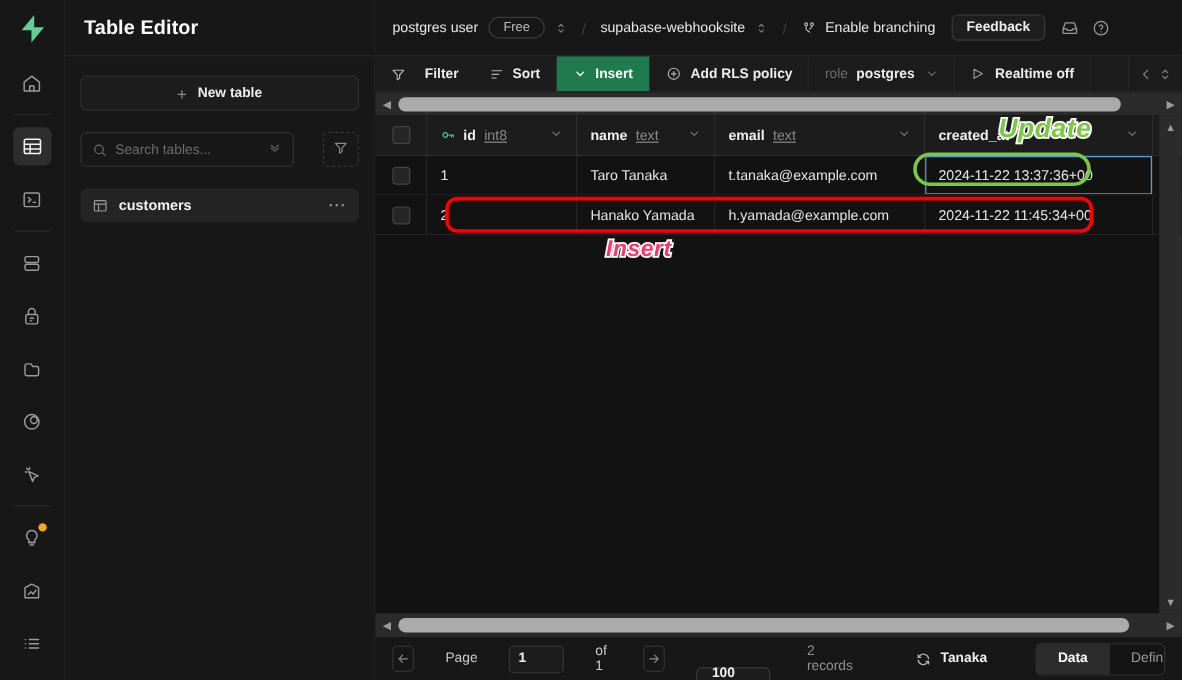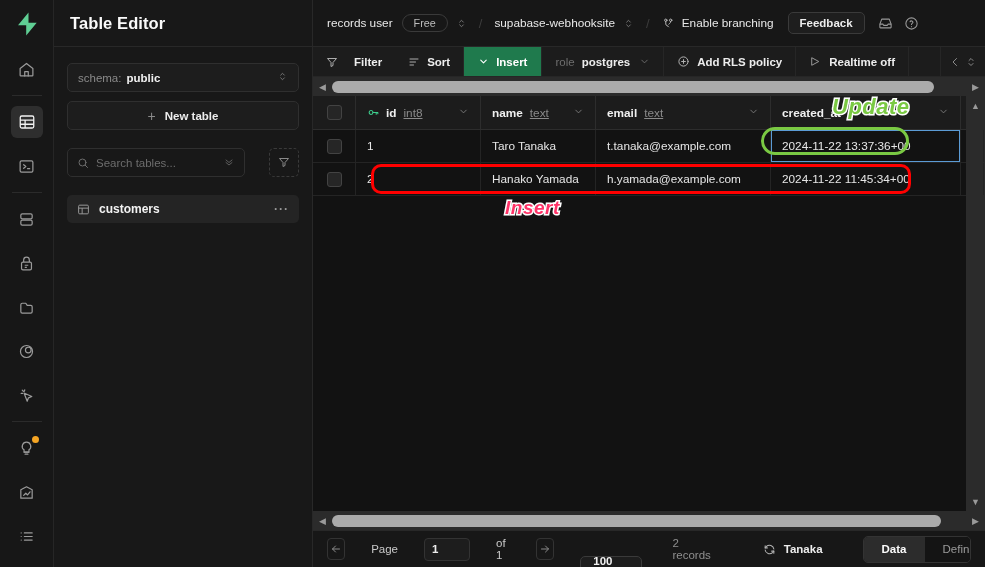--- a/index.html
+++ b/index.html
@@ -400,29 +400,20 @@
     </div>
     <div class="rail-spacer"></div>
   </div>
 
   <div class="sidebar">
     <div class="sidebar-header">
       <span class="sidebar-title">Table Editor</span>
     </div>
     <div class="sidebar-body">
 
-      <div class="schema-select">
-        <span class="schema-label">schema:</span>
-        <span class="schema-value">public</span>
-        <span class="schema-chev">
-          <svg width="11" height="11" viewBox="0 0 24 24" fill="none" stroke="currentColor" stroke-width="2" stroke-linecap="round" stroke-linejoin="round">
-              <path d="M8 9l4-4 4 4M8 15l4 4 4-4"></path>
-            </svg>
-        </span>
-      </div>
 
       <div class="new-table-btn">
         <span class="new-table-plus">+</span>
         <span>New table</span>
       </div>
 
       <div class="search-row">
         <div class="search-box">
           <span style="color:#6d6d6d;display:flex">
             <svg width="12" height="12" viewBox="0 0 24 24" fill="none" stroke="currentColor" stroke-width="2" stroke-linecap="round">
@@ -456,21 +447,21 @@
         <span>customers</span>
         <span class="more">···</span>
       </div>
 
     </div>
   </div>
 
   <div class="main">
 
     <div class="topbar">
-      <span class="crumb">records user</span>
+      <span class="crumb">postgres user</span>
       <span class="plan-pill">Free</span>
       <span class="ud-chev">
         <svg width="11" height="11" viewBox="0 0 24 24" fill="none" stroke="currentColor" stroke-width="2" stroke-linecap="round" stroke-linejoin="round">
             <path d="M8 9l4-4 4 4M8 15l4 4 4-4"></path>
           </svg>
       </span>
       <span class="slash">/</span>
       <span class="crumb">supabase-webhooksite</span>
       <span class="ud-chev">
         <svg width="11" height="11" viewBox="0 0 24 24" fill="none" stroke="currentColor" stroke-width="2" stroke-linecap="round" stroke-linejoin="round">
@@ -527,37 +518,37 @@
           <span style="display:flex">
             <svg width="11" height="11" viewBox="0 0 24 24" fill="none" stroke="currentColor" stroke-width="2.4" stroke-linecap="round" stroke-linejoin="round">
                 <path d="M6 9l6 6 6-6"></path>
               </svg>
           </span>
           <span>Insert</span>
         </div>
       </div>
 
       <div class="tb-btn">
+        <span style="color:#b4b4b4;display:flex">
+          <svg width="13" height="13" viewBox="0 0 24 24" fill="none" stroke="currentColor" stroke-width="1.8" stroke-linecap="round">
+              <circle cx="12" cy="12" r="8.5"></circle>
+              <path d="M12 8.5v7M8.5 12h7"></path>
+            </svg>
+        </span>
+        <span>Add RLS policy</span>
+      </div>
+
+      <div class="tb-btn">
         <span class="tb-dim">role</span>
         <span>postgres</span>
         <span style="color:#6e6e6e;display:flex;margin-left:2px">
           <svg width="11" height="11" viewBox="0 0 24 24" fill="none" stroke="currentColor" stroke-width="2" stroke-linecap="round" stroke-linejoin="round">
               <path d="M6 9l6 6 6-6"></path>
             </svg>
         </span>
-      </div>
-
-      <div class="tb-btn">
-        <span style="color:#b4b4b4;display:flex">
-          <svg width="13" height="13" viewBox="0 0 24 24" fill="none" stroke="currentColor" stroke-width="1.8" stroke-linecap="round">
-              <circle cx="12" cy="12" r="8.5"></circle>
-              <path d="M12 8.5v7M8.5 12h7"></path>
-            </svg>
-        </span>
-        <span>Add RLS policy</span>
       </div>
 
       <div class="tb-btn">
         <span style="color:#9a9a9a;display:flex">
           <svg width="13" height="13" viewBox="0 0 24 24" fill="none" stroke="currentColor" stroke-width="1.8" stroke-linejoin="round">
               <path d="M5 5l13 7-13 7z"></path>
             </svg>
         </span>
         <span>Realtime off</span>
       </div>

